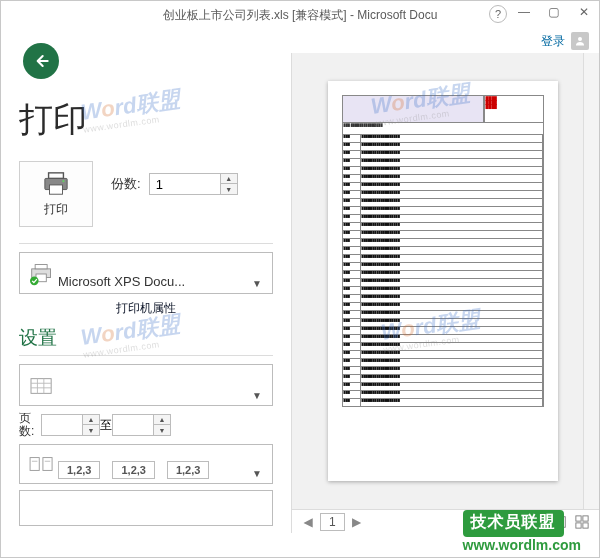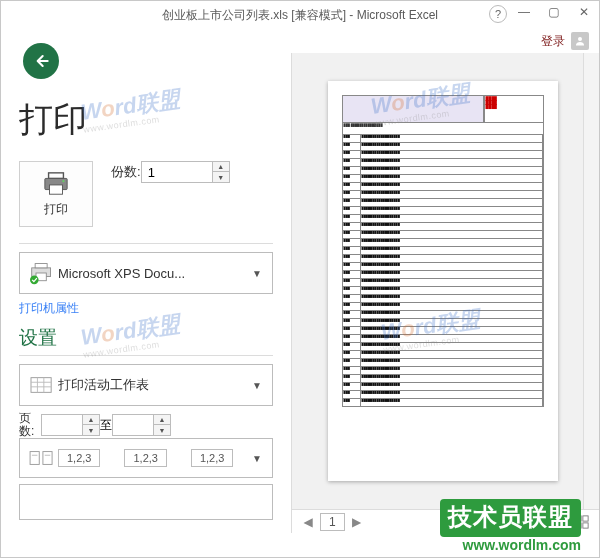--- a/index.html
+++ b/index.html
@@ -7,68 +7,68 @@
 
 
 .titlebar { height: 28px; display: flex; align-items: center; justify-content: center; position: relative; background: #fff; }
 .title-text { font-size: 12px; color: #5a5a5a; }
 .win-controls { position: absolute; right: 0; top: 0; display: flex; }
 .win-btn { width: 30px; height: 22px; display: flex; align-items: center; justify-content: center; font-size: 12px; color: #666; cursor: pointer; }
 .help-btn { position: absolute; right: 92px; top: 4px; width: 18px; height: 18px; border: 1px solid #bbb; border-radius: 50%; font-size: 11px; color: #666; display: flex; align-items: center; justify-content: center; cursor: pointer; }
 
 
 .account-row { height: 24px; display: flex; justify-content: flex-end; align-items: center; padding-right: 10px; gap: 6px; }
-.account-label { font-size: 12px; color: #7f1d1d; cursor: pointer; }
+.account-label { font-size: 12px; color: #0369a1; cursor: pointer; }
 .avatar { width: 18px; height: 18px; background: #c8c8c8; border-radius: 2px; display:flex; align-items:center; justify-content:center; }
 .avatar svg { width: 12px; height: 12px; fill: #fff; }
 
 
 .back-circle { position: absolute; left: 22px; top: 42px; width: 36px; height: 36px; border-radius: 50%; background: #217346; display: flex; align-items: center; justify-content: center; cursor: pointer; }
 .back-circle svg { width: 20px; height: 20px; fill: #fff; }
 
 
 .main { display: flex; height: calc(100% - 52px - 24px); }
 .left-panel { width: 290px; padding: 8px 18px 0 18px; overflow: hidden; }
 .page-heading { font-size: 34px; font-weight: 300; color: #2b2b2b; margin: 36px 0 18px 0; }
 
 
 .print-row { display: flex; align-items: flex-start; gap: 18px; margin-bottom: 16px; }
 .print-btn { width: 74px; height: 66px; border: 1px solid #d0d0d0; background: #fdfdfd; display: flex; flex-direction: column; align-items: center; justify-content: center; gap: 4px; cursor: pointer; }
 .print-btn svg { width: 30px; height: 26px; }
 .print-btn-label { font-size: 12px; color: #333; }
-.copies { display: flex; align-items: center; gap: 0; margin-top: 0; }
+.copies { display: flex; align-items: center; gap: 8px; margin-top: 12px; }
 .copies-label { font-size: 13px; color: #333; }
 .spin { display: flex; align-items: center; border: 1px solid #bcbcbc; height: 22px; background: #fff; }
 .spin input { border: none; width: 70px; padding: 0 6px; font-size: 13px; outline: none; }
 .spin-btns { display: flex; flex-direction: column; border-left: 1px solid #bcbcbc; }
 .spin-up, .spin-down { width: 16px; height: 10px; display:flex; align-items:center; justify-content:center; font-size:7px; color:#555; cursor:pointer; background:#f4f4f4; }
 .spin-up { border-bottom: 1px solid #bcbcbc; }
 
 
 .section-title { font-size: 19px; color: #217346; font-weight: 400; margin: 4px 0 4px 0; }
 .divider { height: 1px; background: #dcdcdc; margin-bottom: 8px; }
 
 
-.selector { border: 1px solid #bcbcbc; background: #fff; display: flex; align-items: center; padding: 4px 6px; margin-bottom: 6px; cursor: pointer; min-height: 42px; }
+.selector { border: 1px solid #bcbcbc; background: #fff; display: flex; align-items: flex-end; padding: 4px 6px; margin-bottom: 6px; cursor: pointer; min-height: 42px; }
 .selector.thin { min-height: 36px; }
 .sel-icon { width: 32px; height: 30px; display: flex; align-items: center; justify-content: center; flex-shrink:0; }
 .sel-text { flex: 1; display: flex; flex-direction: column; gap: 1px; overflow:hidden; }
 .sel-main { font-size: 13px; color: #333; white-space: nowrap; overflow: hidden; text-overflow: ellipsis; }
 .sel-sub { font-size: 11px; color: #888; }
 .sel-caret { font-size: 10px; color: #555; padding: 0 4px; }
-.link-row { text-align: left; font-size: 12px; color: #3b82f6; margin-bottom: 8px; cursor: pointer; }
-
-
-.page-range { display: flex; align-items: center; gap: 0; }
+.link-row { text-align: center; font-size: 12px; color: #0f172a; margin-bottom: 8px; cursor: pointer; }
+
+
+.page-range { display: flex; align-items: center; gap: 0; margin-bottom: 6px; }
 .page-range .lbl { font-size: 12px; color: #333; width: 22px; line-height: 1.1; }
 .page-range .spin { flex: 0 0 auto; }
 .page-range .spin input { width: 40px; }
 
 
-.collate-boxes { display:flex; gap: 24px; align-items:center; }
+.collate-boxes { display:flex; gap: 12px; align-items:center;font-weight:bold; }
 .collate-box { border:1px solid #bcbcbc; padding:2px 8px; font-size:11px; color:#555; }
 
 
 .right-panel { flex: 1; border-left: 1px solid #dcdcdc; display: flex; flex-direction: column; position: relative; }
 .preview-area { flex: 1; background: #f1f1f1; display: flex; align-items: center; justify-content: center; padding: 10px 20px 10px 14px; position: relative; }
 .preview-page { width: 230px; height: 400px; background: #fff; box-shadow: 0 1px 4px rgba(0,0,0,0.3); padding: 14px 14px; font-size: 5px; line-height: 1; overflow:hidden; }
 .pv-header { display:flex; height: 28px; }
 .pv-h-left { flex:1; border:0.5px solid #888; background:#e8e4f4; }
 .pv-h-right { width: 60px; border:0.5px solid #888; background:#fff; font-size:4px; color:#c00; padding:1px; }
 .pv-sub { height:12px; border:0.5px solid #888; border-top:none; font-size:3px; color:#333; padding:1px; }
@@ -83,28 +83,28 @@
 .pf-spacer { flex:1; }
 .pf-icon { width:18px; height:18px; display:flex; align-items:center; justify-content:center; cursor:pointer; }
 
 .vscroll { position:absolute; right:0; top:0; bottom:24px; width:16px; background:#f4f4f4; border-left:1px solid #ddd; }
 
 
 .wm { position:absolute; font-size:22px; font-weight:bold; font-style:italic; color:#3a6fc8; opacity:0.28; transform:rotate(-8deg); pointer-events:none; }
 .wm .o { color:#d46a2a; }
 .wm-sub { display:block; font-size:9px; color:#888; font-style:normal; font-weight:normal; margin-top:-3px; letter-spacing:0.5px; }
 .wm-foot { position:absolute; right:18px; bottom:4px; pointer-events:none; }
-.wm-foot .badge { display:inline-block; background:#2e9b3e; color:#fff; font-size:24px; font-weight:bold; padding:2px 8px 4px 8px; border-radius:4px; letter-spacing:1px; }
+.wm-foot .badge { display:inline-block; background:#2e9b3e; color:#fff; font-size:16px; font-weight:bold; padding:2px 8px 4px 8px; border-radius:4px; letter-spacing:1px; }
 .wm-foot .url { color:#2e9b3e; font-size:14px; font-weight:bold; display:block; text-align:right; }
 </style>
 </head>
 <body>
 
 <div class="titlebar">
-  <span class="title-text">创业板上市公司列表.xls  [兼容模式] - Microsoft Excel</span>
+  <span class="title-text">创业板上市公司列表.xls  [兼容模式] - Microsoft Docu</span>
   <div class="help-btn">?</div>
   <div class="win-controls">
     <div class="win-btn">—</div>
     <div class="win-btn">▢</div>
     <div class="win-btn">✕</div>
   </div>
 </div>
 
 <div class="account-row">
   <span class="account-label">登录</span>
@@ -177,21 +177,20 @@
       <div class="sel-icon">
         <svg viewBox="0 0 28 24" width="26" height="22">
             <rect x="2" y="4" width="22" height="16" fill="#fff" stroke="#999"></rect>
             <line x1="2" y1="9" x2="24" y2="9" stroke="#bbb"></line>
             <line x1="2" y1="14" x2="24" y2="14" stroke="#bbb"></line>
             <line x1="9" y1="4" x2="9" y2="20" stroke="#bbb"></line>
             <line x1="16" y1="4" x2="16" y2="20" stroke="#bbb"></line>
           </svg>
       </div>
       <div class="sel-text">
-        <span class="sel-main">打印活动工作表</span>
       </div>
       <span class="sel-caret">▼</span>
     </div>
 
     <div class="page-range">
       <span class="lbl">页数:</span>
       <div class="spin">
           <input style="">
           <div class="spin-btns">
             <div class="spin-up">▲</div>

